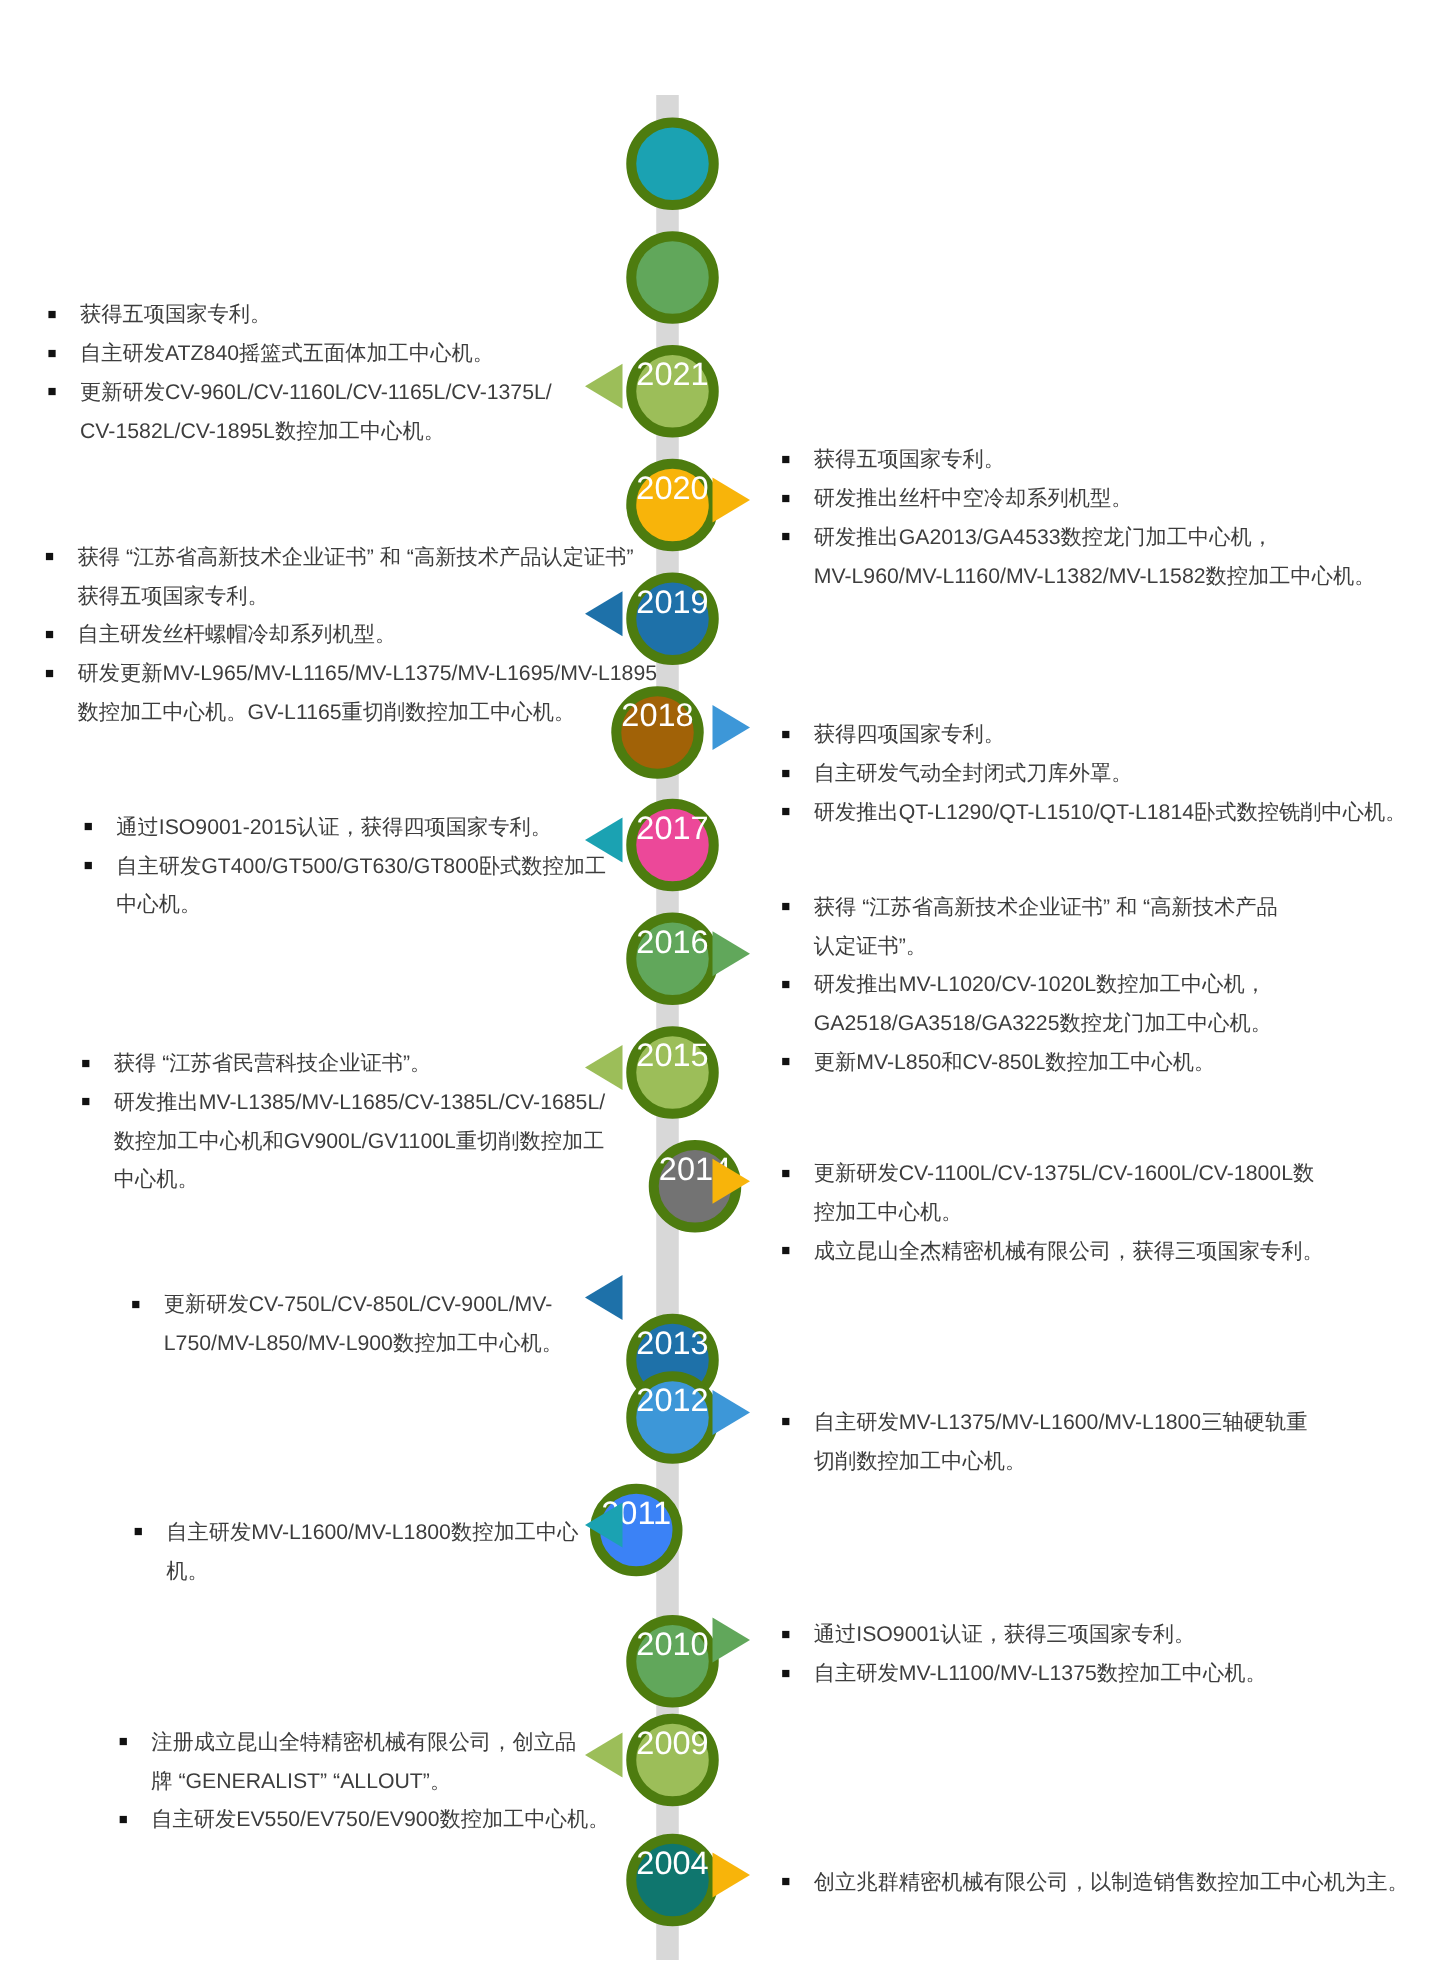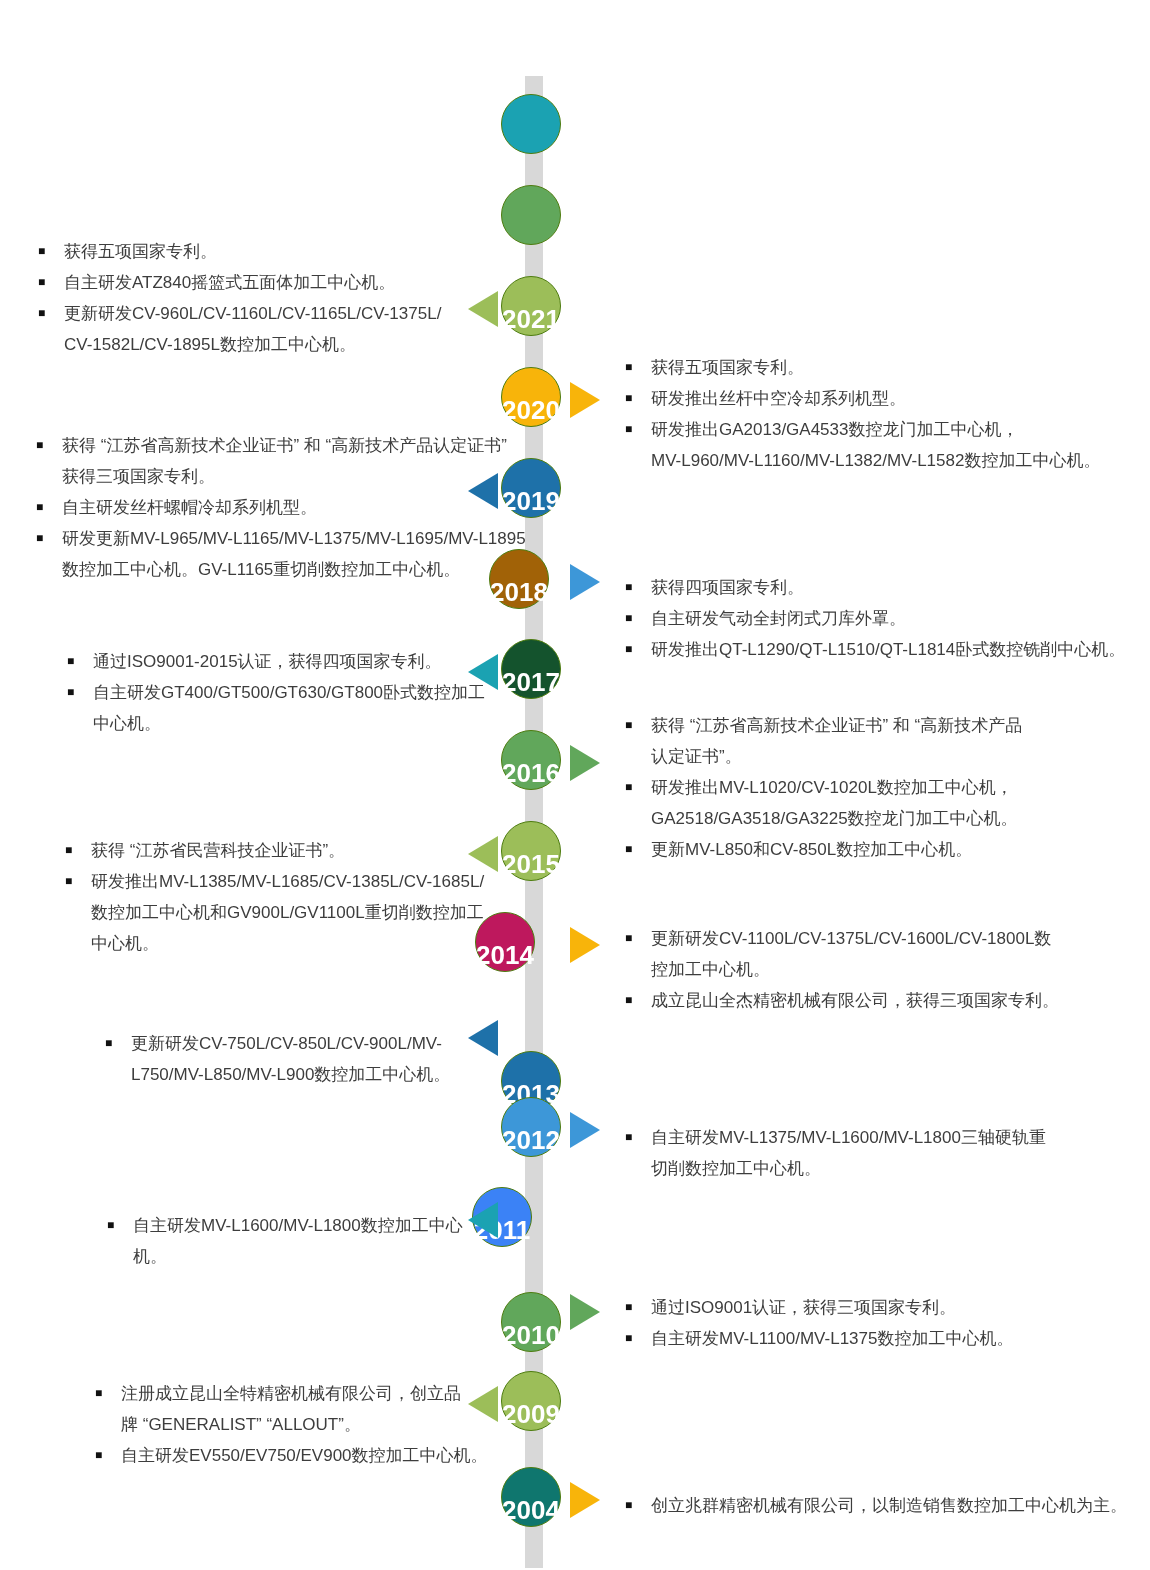--- a/index.html
+++ b/index.html
@@ -12,26 +12,26 @@
   }
   .tl-line{
     position:absolute;
     width:18px;
     background:#d8d8d8;
   }
   .tl-circle{
     position:absolute;
     width:58px;height:58px;
     border-radius:50%;
-    border:1px solid #4d7c0f;
+    border:8px solid #4d7c0f;
     box-sizing:content-box;
-    display:flex;align-items:flex-end;justify-content:center;
+    display:flex;align-items:flex-start;justify-content:center;
     color:#ffffff;
     font-size:26px;
-    font-weight:bold;
+    font-weight:normal;
     letter-spacing:0px;
   }
   .tl-arrow{
     position:absolute;
     width:0;height:0;
     border-top:18px solid transparent;
     border-bottom:18px solid transparent;
   }
   .tl-text{
     position:absolute;
@@ -101,21 +101,21 @@
       </div>
     </div>
     <div class="tl-circle" style="background: rgb(30, 113, 169); left: 501px; top: 458px;">
       <span>2019</span>
     </div>
     <div class="tl-arrow" style="top: 473px; border-right: 30px solid rgb(30, 113, 169); left: 468px;"></div>
     <div class="tl-text" style="left: 36px; top: 430px;">
       <div class="tl-item">
         <span class="tl-bullet">■</span>
         <span class="tl-item-text">获得 “江苏省高新技术企业证书” 和 “高新技术产品认定证书”
-获得三项国家专利。</span>
+获得五项国家专利。</span>
       </div>
       <div class="tl-item">
         <span class="tl-bullet">■</span>
         <span class="tl-item-text">自主研发丝杆螺帽冷却系列机型。</span>
       </div>
       <div class="tl-item">
         <span class="tl-bullet">■</span>
         <span class="tl-item-text">研发更新MV-L965/MV-L1165/MV-L1375/MV-L1695/MV-L1895
 数控加工中心机。GV-L1165重切削数控加工中心机。</span>
       </div>
@@ -131,21 +131,21 @@
       </div>
       <div class="tl-item">
         <span class="tl-bullet">■</span>
         <span class="tl-item-text">自主研发气动全封闭式刀库外罩。</span>
       </div>
       <div class="tl-item">
         <span class="tl-bullet">■</span>
         <span class="tl-item-text">研发推出QT-L1290/QT-L1510/QT-L1814卧式数控铣削中心机。</span>
       </div>
     </div>
-    <div class="tl-circle" style="background: #14532d; left: 501px; top: 639px;">
+    <div class="tl-circle" style="background: #ec4899; left: 501px; top: 639px;">
       <span>2017</span>
     </div>
     <div class="tl-arrow" style="top: 654px; border-right: 30px solid rgb(27, 162, 178); left: 468px;"></div>
     <div class="tl-text" style="left: 67px; top: 646px;">
       <div class="tl-item">
         <span class="tl-bullet">■</span>
         <span class="tl-item-text">通过ISO9001-2015认证，获得四项国家专利。</span>
       </div>
       <div class="tl-item">
         <span class="tl-bullet">■</span>
@@ -182,21 +182,21 @@
         <span class="tl-bullet">■</span>
         <span class="tl-item-text">获得 “江苏省民营科技企业证书”。</span>
       </div>
       <div class="tl-item">
         <span class="tl-bullet">■</span>
         <span class="tl-item-text">研发推出MV-L1385/MV-L1685/CV-1385L/CV-1685L/
 数控加工中心机和GV900L/GV1100L重切削数控加工
 中心机。</span>
       </div>
     </div>
-    <div class="tl-circle" style="background: #be185d; left: 475px; top: 912px;">
+    <div class="tl-circle" style="background: #737373; left: 519px; top: 912px;">
       <span>2014</span>
     </div>
     <div class="tl-arrow" style="top: 927px; border-left: 30px solid rgb(248, 180, 10); left: 570px;"></div>
     <div class="tl-text" style="left: 625px; top: 923px;">
       <div class="tl-item">
         <span class="tl-bullet">■</span>
         <span class="tl-item-text">更新研发CV-1100L/CV-1375L/CV-1600L/CV-1800L数
 控加工中心机。</span>
       </div>
       <div class="tl-item">

